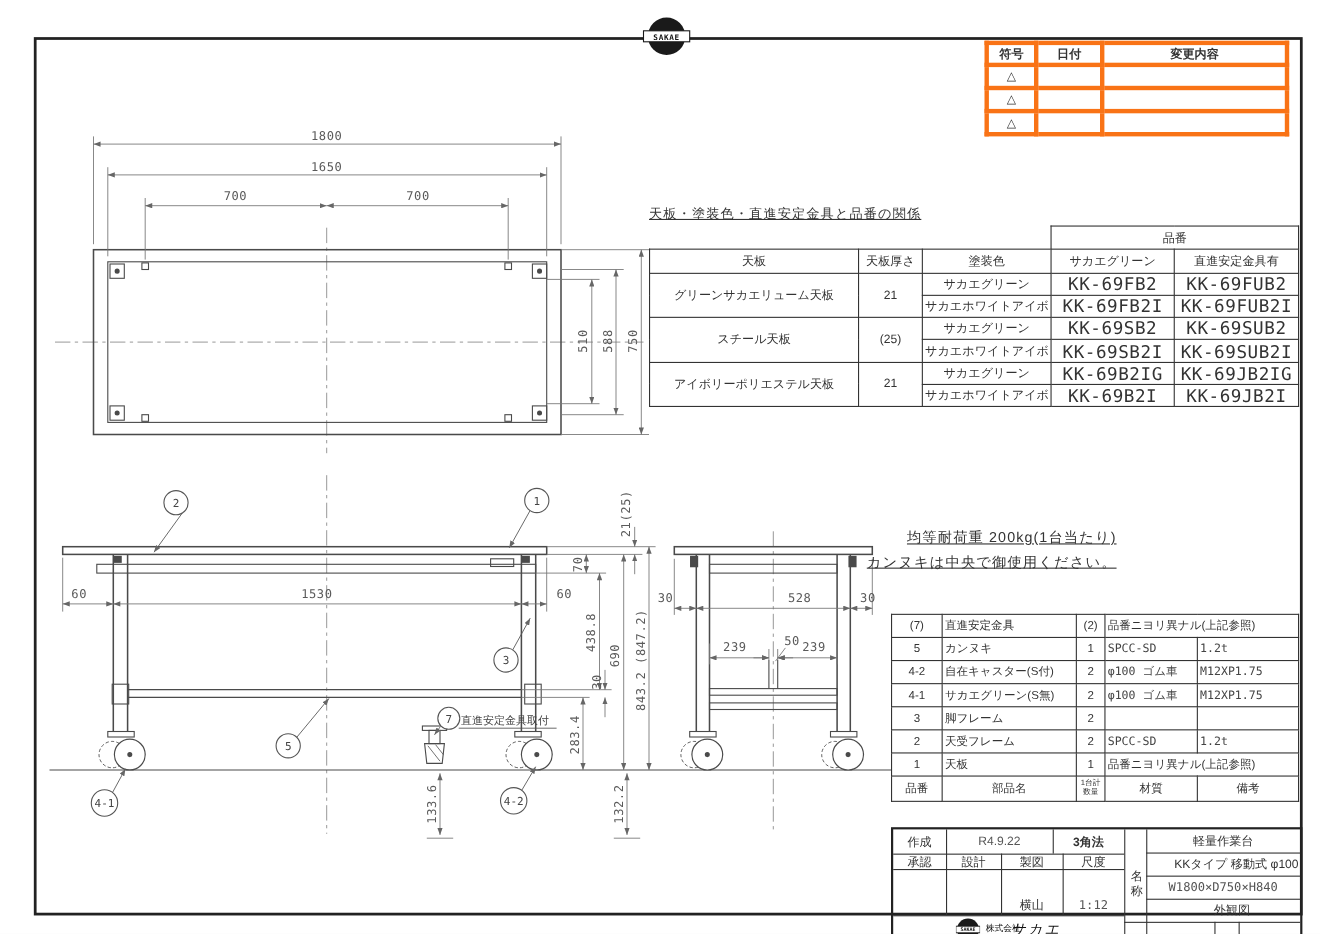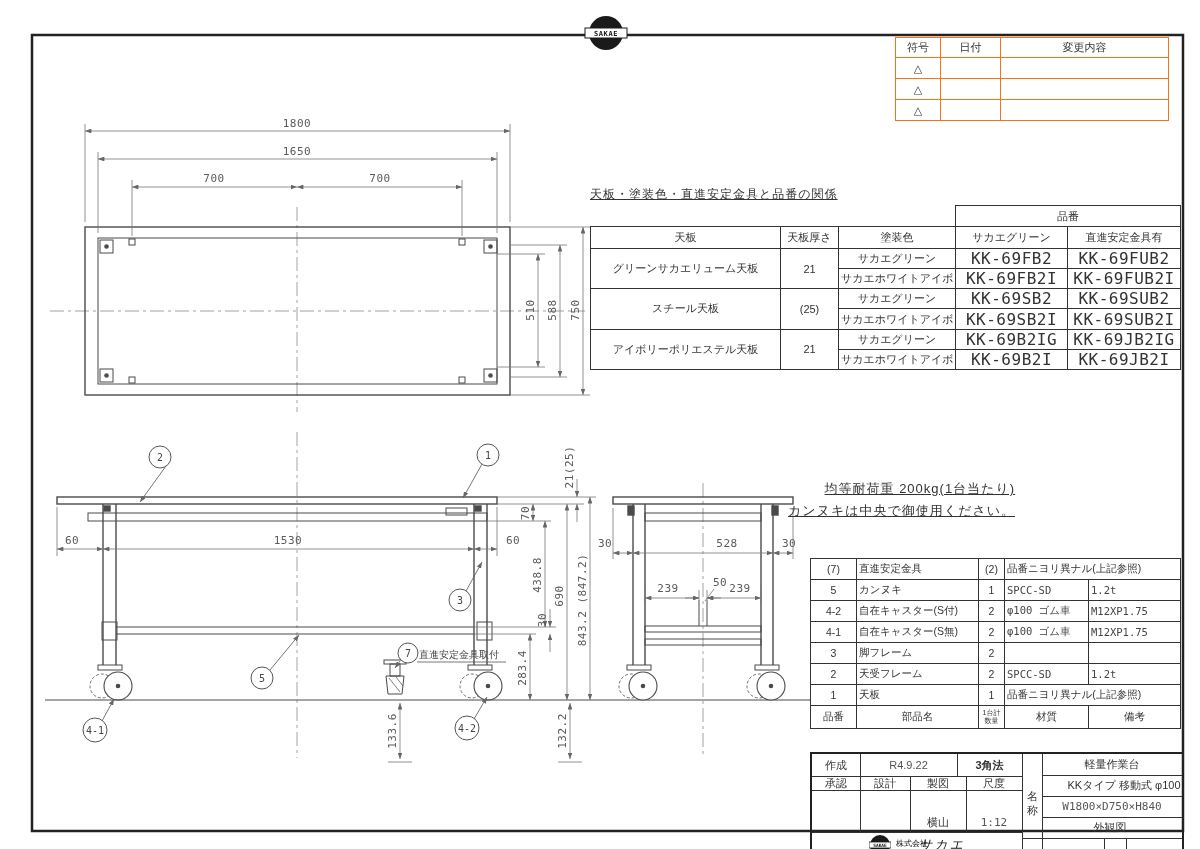--- a/index.html
+++ b/index.html
@@ -6,21 +6,21 @@
   #sheet{position:relative;width:1200px;height:849px;background:#ffffff;
          font-family:"Liberation Sans","DejaVu Sans",sans-serif;color:#333;overflow:hidden;}
   .abs{position:absolute;}
   svg text{font-family:"DejaVu Sans Mono","DejaVu Sans",monospace;}
   .dimtxt{font-size:11px;fill:#5a5a5a;letter-spacing:.5px;}
   .baltxt{font-size:10px;fill:#444;}
   .logotxt{font-size:7px;font-weight:bold;fill:#111;letter-spacing:.6px;}
   table{border-collapse:collapse;table-layout:fixed;}
   
   .rev{width:273px;height:83px;font-size:11px;}
-  .rev td,.rev th{border:1px solid #f97316;font-weight:normal;text-align:center;padding:0;color:#333;}
+  .rev td,.rev th{border:4px solid #f97316;font-weight:bold;text-align:center;padding:0;color:#333;}
   
   .relttl{font-size:12px;color:#333;text-decoration:underline;letter-spacing:1px;white-space:nowrap;}
   .rel{width:590px;height:165px;font-size:11px;}
   .rel td,.rel th{border:1px solid #333;font-weight:normal;text-align:center;padding:0 2px;
                   overflow:hidden;white-space:nowrap;color:#333;}
   .rel .nb{border:none;}
   .pn{font-family:"DejaVu Sans Mono",monospace;font-size:16px;color:#555;letter-spacing:.5px;}
   
   .notes{font-size:13px;color:#333;letter-spacing:1px;line-height:1.7;}
   .notes div{text-decoration:underline;white-space:nowrap;text-align:right;}
@@ -379,21 +379,21 @@
     </tr>
     <tr style="height:21px">
       <td class="num">4-2</td>
       <td>自在キャスター(S付)</td>
       <td class="num">2</td>
       <td class="mono">φ100 ゴム車</td>
       <td class="mono">M12XP1.75</td>
     </tr>
     <tr style="height:21px">
       <td class="num">4-1</td>
-      <td>自在キャスター(S無)</td>
+      <td>サカエグリーン(S無)</td>
       <td class="num">2</td>
       <td class="mono">φ100 ゴム車</td>
       <td class="mono">M12XP1.75</td>
     </tr>
     <tr style="height:21px">
       <td class="num">3</td>
       <td>脚フレーム</td>
       <td class="num">2</td>
       <td></td>
       <td></td>
@@ -459,21 +459,21 @@
         <text x="11" y="12.8" text-anchor="middle" style="font-size:4.5px;font-weight:bold" fill="#111">SAKAE</text>
       </svg>
       <span style="display:inline-block;width:18px;font-size:8px;line-height:1.1;word-break:break-all;color:#111">株式会社</span>
       <span style="font-size:13px;font-weight:normal;font-style:italic;letter-spacing:2px;color:#111">サカエ</span>
     </div>
 
     <div class="cell vert" style="left:210px;top:0;width:20px;height:84px;letter-spacing:14px">名称</div>
     <div class="cell" style="left:230px;top:0;width:140px;height:21px">軽量作業台</div>
     <div class="cell mono" style="left:230px;top:21px;width:164px;height:21px">KKタイプ 移動式 φ100</div>
     <div class="cell" style="left:230px;top:42px;width:140px;height:21px;font-family:'DejaVu Sans Mono',monospace;color:#555">W1800×D750×H840</div>
-    <div class="cell" style="left:220px;top:63px;width:156px;height:21px">外観図</div>
+    <div class="cell" style="left:230px;top:63px;width:156px;height:21px">外観図</div>
 
     <div class="cell vert" style="left:210px;top:84px;width:20px;height:19px;font-size:8px;letter-spacing:1px">図番</div>
     <div class="cell" style="left:230px;top:84px;width:62px;height:19px"></div>
     <div class="cell vert" style="left:292px;top:84px;width:22px;height:19px;font-size:8px;letter-spacing:1px">葉番</div>
     <div class="cell" style="left:314px;top:84px;width:56px;height:19px"></div>
   </div>
 
 </div>
 
 </body></html>

